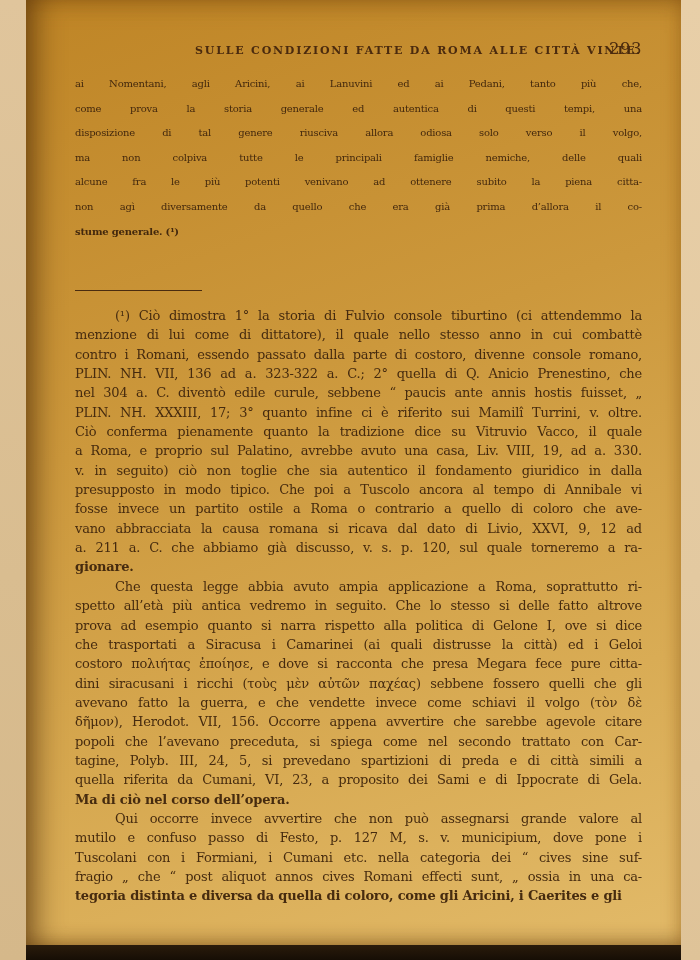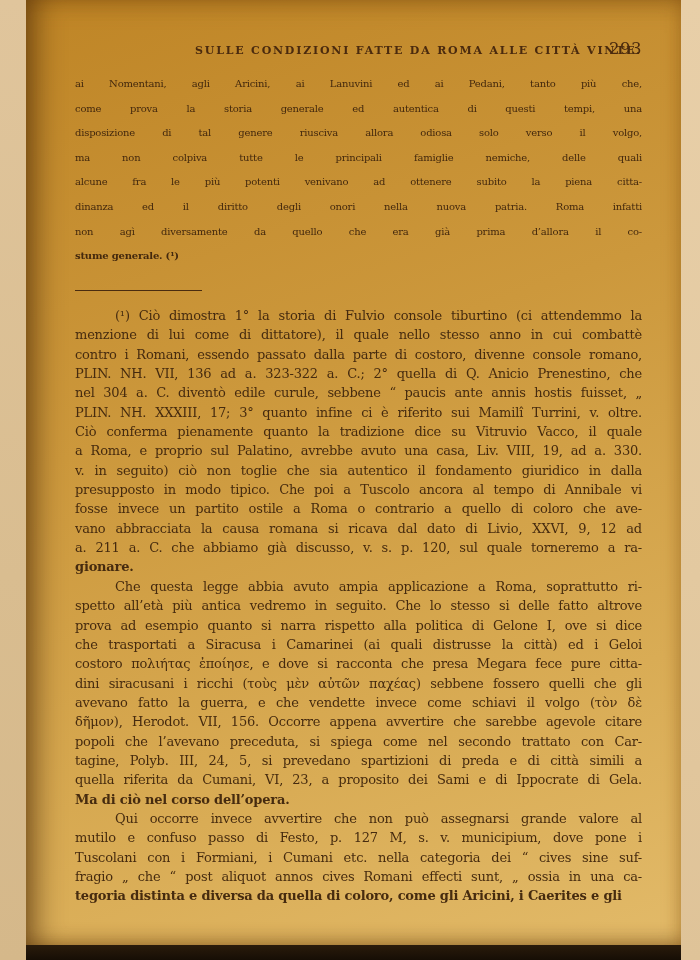--- a/index.html
+++ b/index.html
@@ -80,21 +80,20 @@
     <div class="page-number">293</div>
   </div>
 
   <div class="body-block">
 
   <div class="line">ai Nomentani, agli Aricini, ai Lanuvini ed ai Pedani, tanto più che,</div>
       <div class="line">come prova la storia generale ed autentica di questi tempi, una</div>
       <div class="line">disposizione di tal genere riusciva allora odiosa solo verso il volgo,</div>
       <div class="line">ma non colpiva tutte le principali famiglie nemiche, delle quali</div>
       <div class="line">alcune fra le più potenti venivano ad ottenere subito la piena citta-</div>
-      <div class="line">dinanza ed il diritto degli onori nella nuova patria. Roma infatti</div>
       <div class="line">non agì diversamente da quello che era già prima d’allora il co-</div>
       <div class="line end">stume generale. (¹)</div>
     </div>
 
   <div class="footnote-rule"></div>
 
   <div class="footnote-block">
 
   <div class="line indent">(¹) Ciò dimostra 1° la storia di Fulvio console tiburtino (ci attendemmo la</div>
       <div class="line">menzione di lui come di dittatore), il quale nello stesso anno in cui combattè</div>

